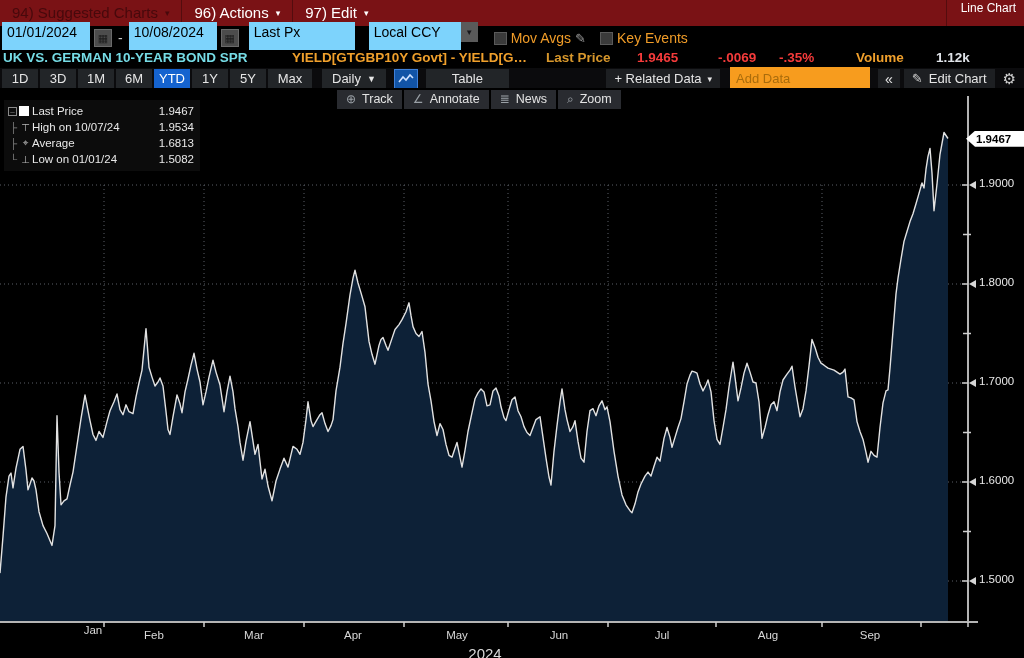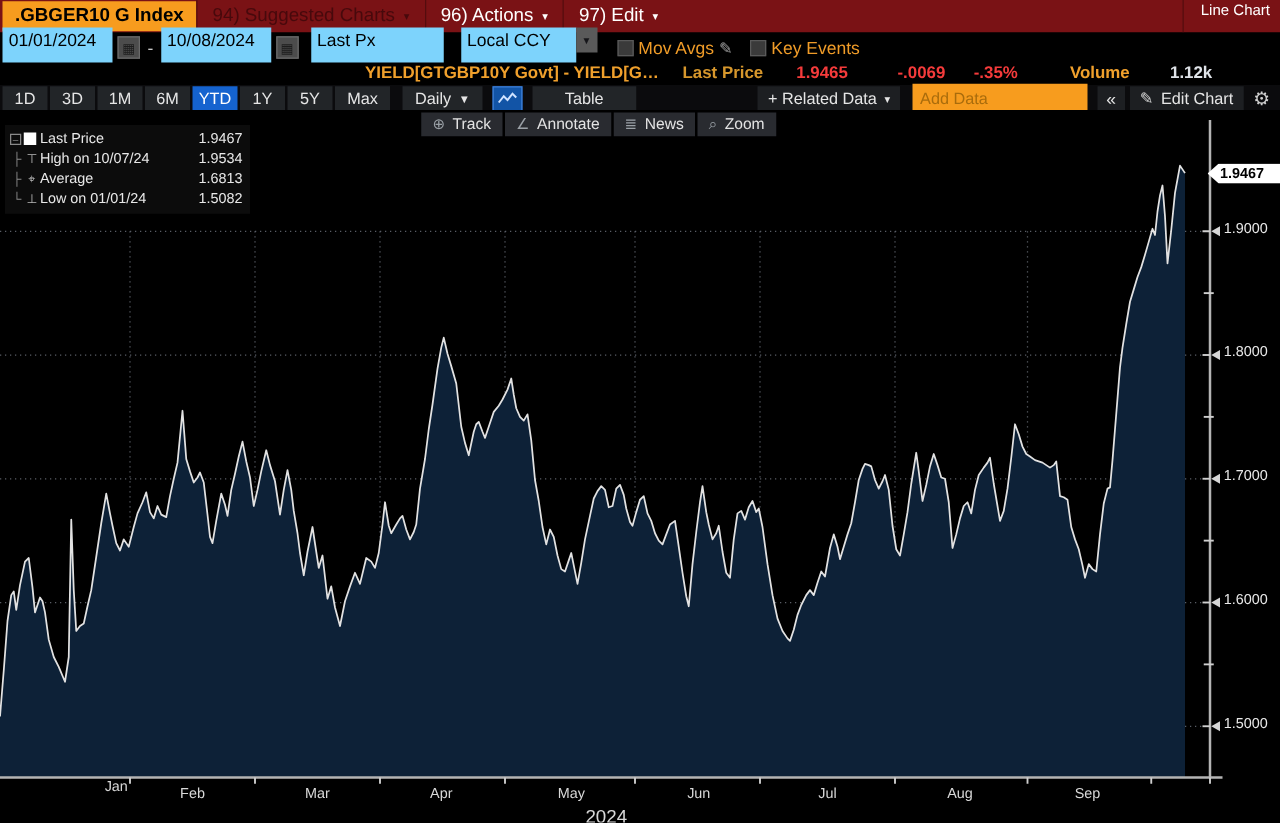--- a/index.html
+++ b/index.html
@@ -70,21 +70,20 @@
   .pricetag{position:absolute;left:966px;width:58px;height:16px;background:#fff;color:#000;font-size:11.5px;font-weight:bold;
             line-height:16px;padding-left:10px;box-sizing:border-box;
             clip-path:polygon(0 50%,9px 0,100% 0,100% 100%,9px 100%);}
   .mlabel{position:absolute;color:#d8d8d8;font-size:11.5px;transform:translateX(-50%);}
   .ylab-year{position:absolute;color:#d8d8d8;font-size:15px;transform:translateX(-50%);}
 </style>
 </head>
 <body>
 
 <div class="abs topbar">
-  <div class="ticker">.GBGER10 G Index</div>
   <div class="menu-item dim">
     <span>94) Suggested Charts</span>
     <span class="menu-caret">▾</span>
   </div>
   <div class="menu-item">
     <span>96) Actions</span>
     <span class="menu-caret">▾</span>
   </div>
   <div class="menu-item">
     <span>97) Edit</span>
@@ -105,20 +104,21 @@
     <div class="drop-btn">▼</div>
   </div>
   <span class="chk" style="margin-left:12px;"></span>
   <span class="olabel">Mov Avgs</span>
   <span class="pencil">✎</span>
   <span class="chk" style="margin-left:10px;"></span>
   <span class="olabel">Key Events</span>
 </div>
 
 <div class="abs row3">
+  <span class="sec-title">UK VS. GERMAN 10-YEAR BOND SPR</span>
   <span class="formula">YIELD[GTGBP10Y Govt] - YIELD[G…</span>
   <span class="lp-label">Last Price</span>
   <span class="lp-val">1.9465</span>
   <span class="lp-chg">-.0069</span>
   <span class="lp-pct">-.35%</span>
   <span class="vol-label">Volume</span>
   <span class="vol-val">1.12k</span>
 </div>
 
 <div class="abs row4">

